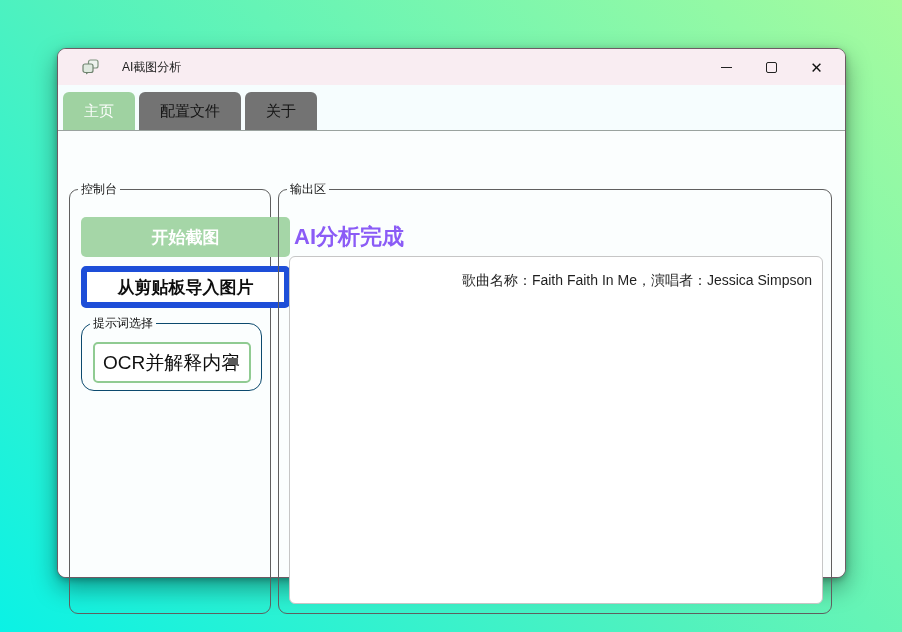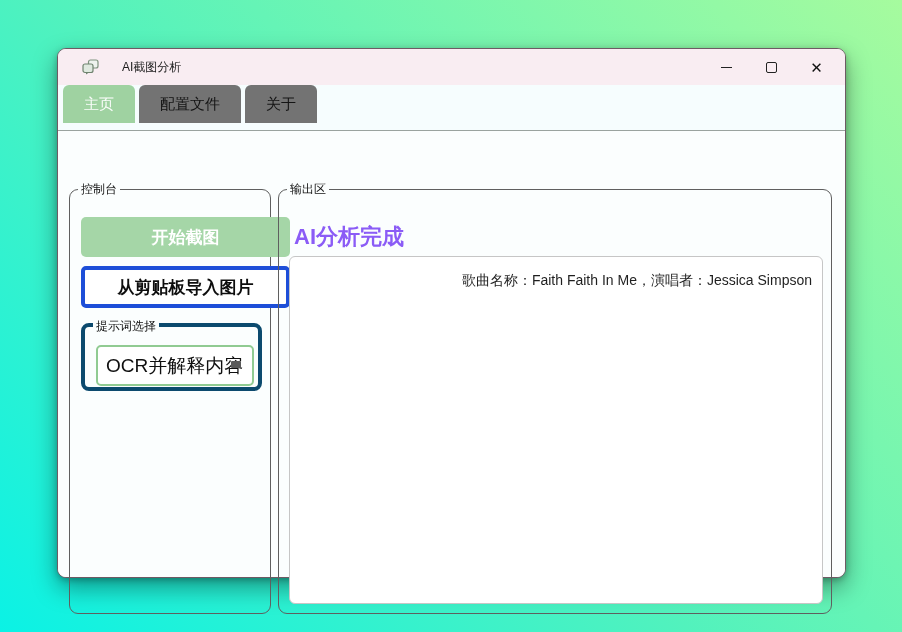--- a/index.html
+++ b/index.html
@@ -29,21 +29,21 @@
     color: #222; cursor: default;
   }
   .glyph-min { width: 11px; height: 0; border-top: 1.4px solid #222; display: block; }
   .glyph-max { width: 11px; height: 11px; border: 1.4px solid #222; border-radius: 2px; display: block; }
   .glyph-close { font-size: 15px; line-height: 1; color: #111; }
   .win-btn.close { margin-right: 6px; }
   
   .tabstrip {
     position: absolute; left: 0; top: 36px; right: 0; height: 46px;
     background: #f6fdfe; border-bottom: 1px solid #9aa39f;
-    display: flex; padding-left: 5px;
+    display: flex; align-items: flex-end; padding-left: 5px;
   }
   .tab {
     height: 38px; display: flex; align-items: center; justify-content: center;
     padding: 0 21px; margin-right: 4px; font-size: 15px;
     background: #737373; color: #141414;
     border-radius: 6px 6px 0 0; cursor: default;
   }
   .tab.active { background: #9fd2a1; color: rgba(255,255,255,0.95); }
   
   .content { position: absolute; left: 0; top: 83px; right: 0; bottom: 0; background: #fbfefe; border-radius: 0 0 8px 8px; }
@@ -56,22 +56,22 @@
   }
   .gb-console { left: 11px; top: 57px; width: 202px; height: 425px; }
   .gb-output  { left: 220px; top: 57px; width: 554px; height: 425px; text-align: right; }
   
   .btn {
     position: absolute; left: 11px; width: 209px; height: 40px;
     display: flex; align-items: center; justify-content: center;
     font-size: 17px; font-weight: bold; border-radius: 5px; cursor: pointer;
   }
   .btn-start { top: 27px; background: #a5d6a7; color: #ffffff; }
-  .btn-clipboard { top: 76px; height: 42px; background: #ffffff; border: 4px solid #1d4ed8; color: #0d0d0d; }
-  .gb-prompt { left: 11px; top: 133px; width: 181px; height: 68px; border: 4px solid #0c4a6e; border-radius: 8px; position: absolute; }
+  .btn-clipboard { top: 76px; height: 42px; background: #ffffff; border: 6px solid #1d4ed8; color: #0d0d0d; }
+  .gb-prompt { left: 11px; top: 133px; width: 181px; height: 68px; border: 1px solid #0c4a6e; border-radius: 13px; position: absolute; }
   .dropdown {
     position: absolute; left: 11px; top: 18px; width: 158px; height: 41px;
     background: #fff; border: 2px solid #90cb92; border-radius: 5px;
     display: flex; align-items: center; padding-left: 8px;
     font-size: 19px; color: #101010; cursor: pointer;
   }
   .dd-indicator {
     position: absolute; right: 11px; top: 14px; width: 10px; height: 7px;
     background: #5a5a5a; border-radius: 1px;
   }

